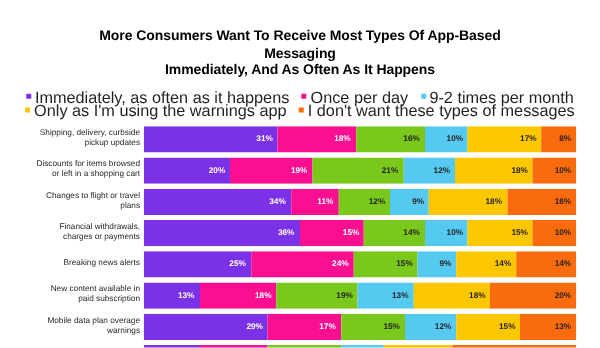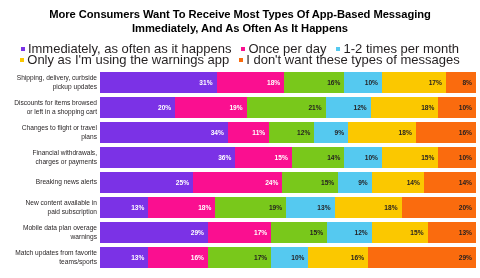--- a/index.html
+++ b/index.html
@@ -12,21 +12,21 @@
     height: 278px;
     overflow: hidden;
     font-family: "Liberation Sans", sans-serif;
     color: #231f20;
   }
   .chart-root {
     width: 480px;
     height: 278px;
     position: relative;
     box-sizing: border-box;
-    padding: 0;
+    padding: 15px;
     background: #ffffff;
   }
   .chart-title {
     text-align: center;
     font-size: 11.2px;
     font-weight: bold;
     line-height: 13.5px;
     color: #000000;
     padding: 8px 36px 0 36px;
     letter-spacing: -0.05px;
@@ -125,21 +125,21 @@
         <div class="legend-item">
           <span class="legend-swatch" style="background: rgb(123, 50, 230);"></span>
           <span class="legend-label">Immediately, as often as it happens</span>
         </div>
         <div class="legend-item">
           <span class="legend-swatch" style="background: rgb(250, 15, 144);"></span>
           <span class="legend-label">Once per day</span>
         </div>
         <div class="legend-item">
           <span class="legend-swatch" style="background: rgb(85, 201, 240);"></span>
-          <span class="legend-label">1-2 times per month</span>
+          <span class="legend-label">9-2 times per month</span>
         </div>
       </div>
       <div class="legend-row">
         <div class="legend-item">
           <span class="legend-swatch" style="background: rgb(251, 200, 0);"></span>
           <span class="legend-label">Only as I'm using the warnings app</span>
         </div>
         <div class="legend-item">
           <span class="legend-swatch" style="background: rgb(250, 107, 14);"></span>
           <span class="legend-label">I don't want these types of messages</span>

